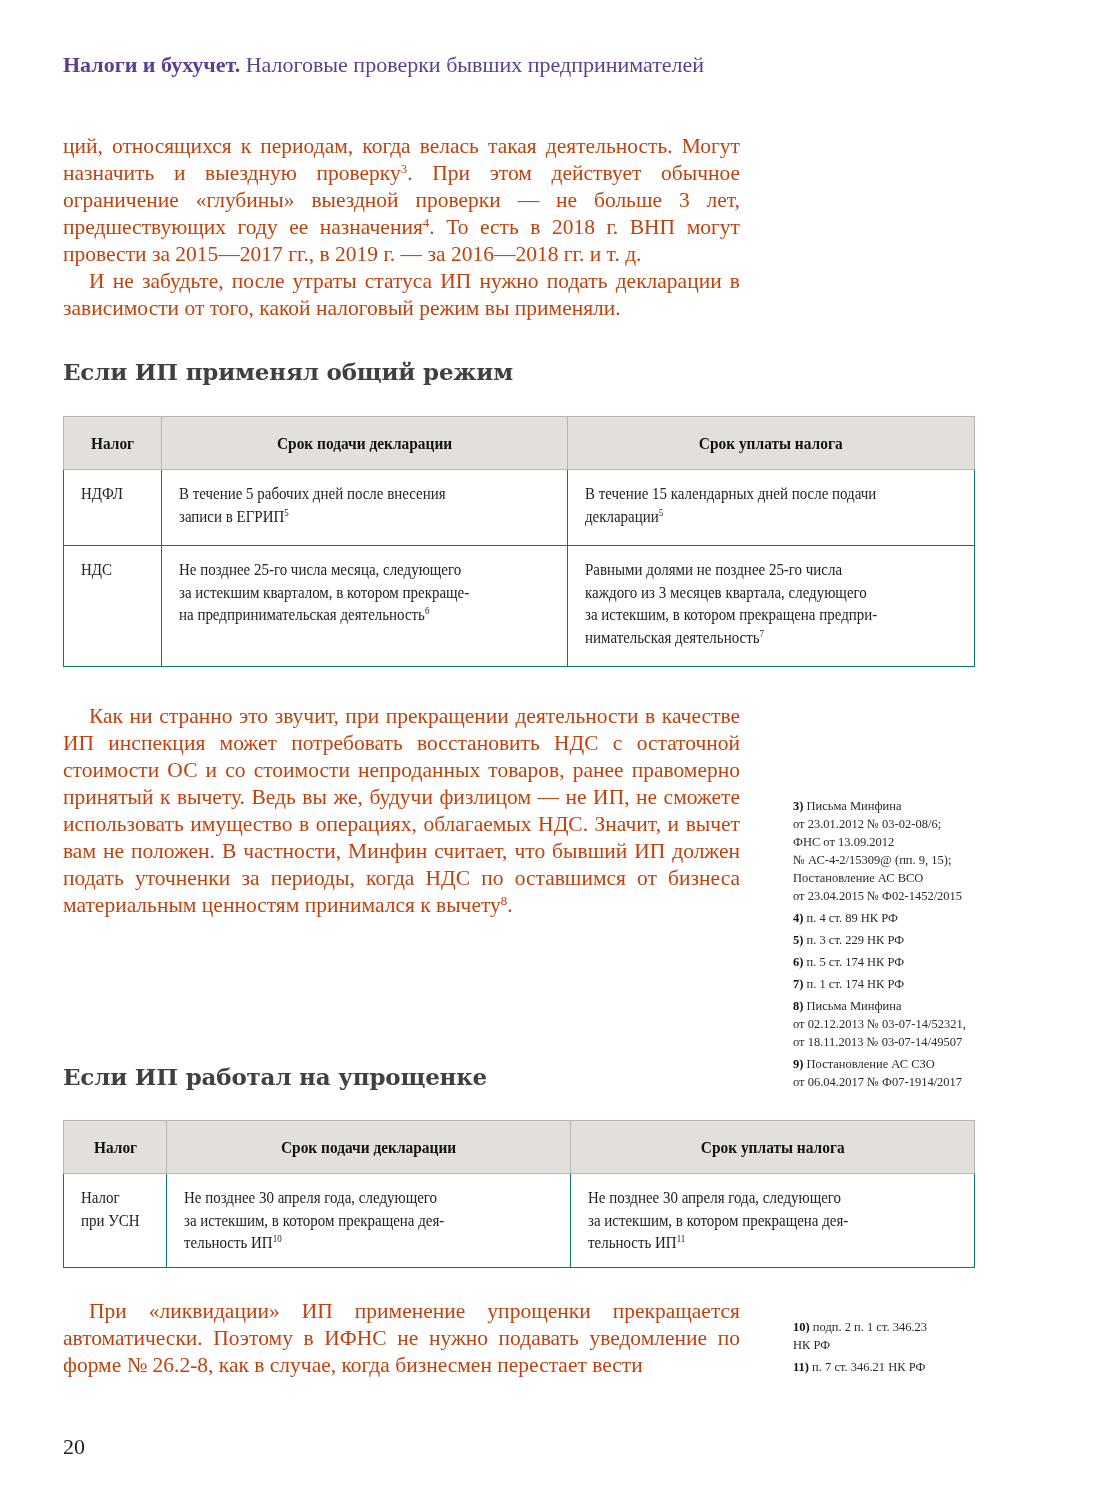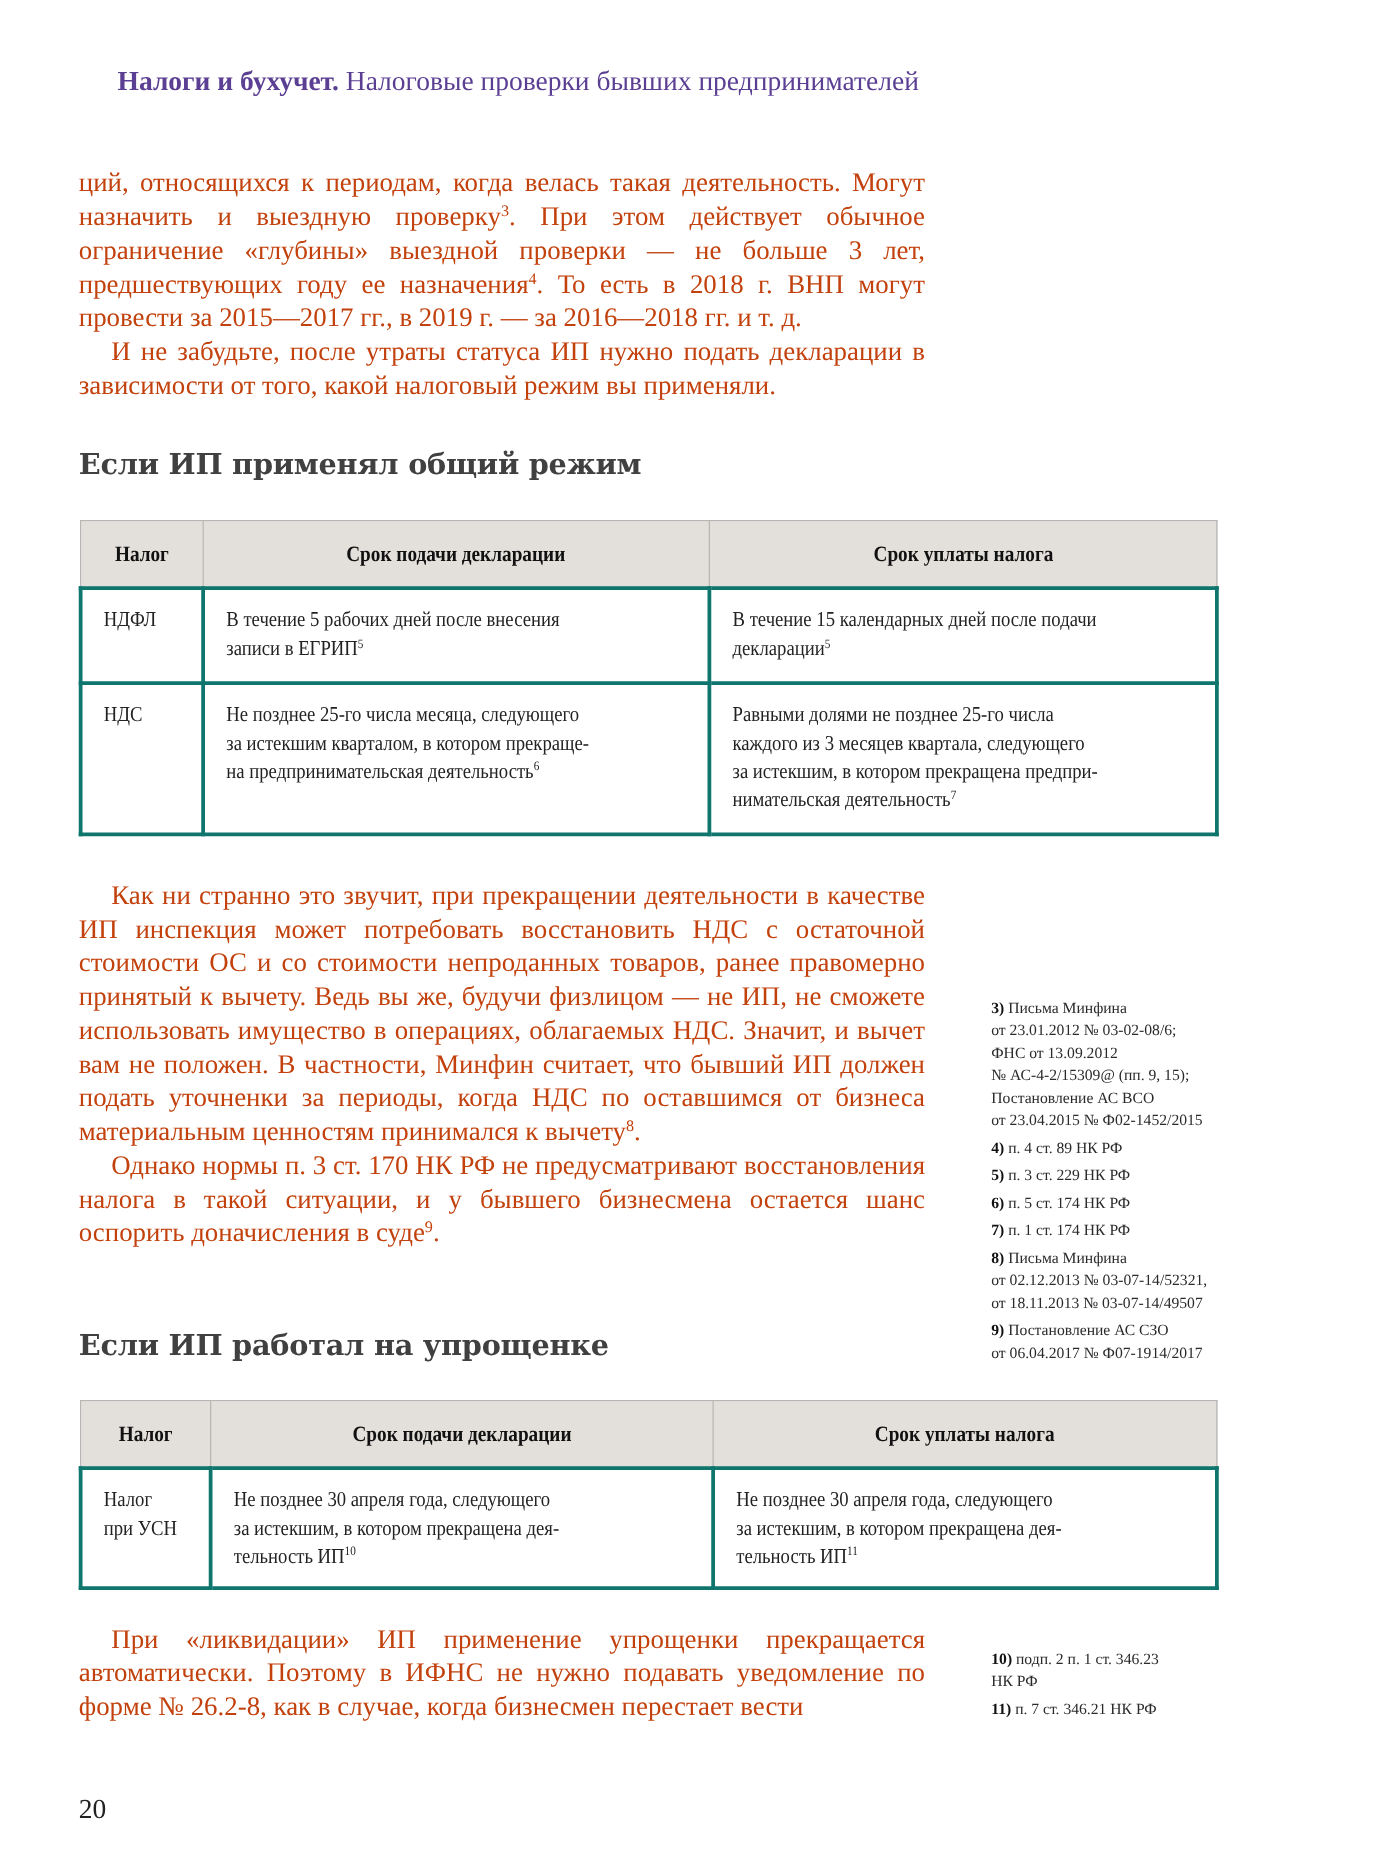--- a/index.html
+++ b/index.html
@@ -1,30 +1,30 @@
 <!DOCTYPE html>
 <html><head>
   <meta charset="utf-8">
   <style>
     html, body { margin: 0; padding: 0; background: #ffffff; }
     body { width: 1104px; height: 1500px; position: relative; overflow: hidden; color: #1a1a1a; }
 
-    .running-head { position: absolute; left: 63px; top: 52px; font-family: "Liberation Serif", serif; font-size: 22px; color: #5b3f93; letter-spacing: 0; margin-left: 31px; }
+    .running-head { position: absolute; left: 63px; top: 52px; font-family: "Liberation Serif", serif; font-size: 22px; color: #5b3f93; letter-spacing: 0; }
     .running-head b { font-weight: bold; }
 
     .body-text { position: absolute; left: 63px; width: 677px; font-family: "Liberation Serif", serif; font-size: 21.5px; line-height: 27px; text-align: justify; color: #c2410c; }
     .body-text p { margin: 0; }
     .body-text p.indent { text-indent: 26px; }
     sup { font-size: 60%; line-height: 0; vertical-align: 0.55em; }
 
     .section-title { position: absolute; left: 63px; font-family: "DejaVu Serif", "Liberation Serif", serif; font-weight: bold; font-size: 23px; color: #404040; letter-spacing: -0.2px; }
 
     table.tax { position: absolute; left: 63px; width: 912px; border-collapse: collapse; font-family: Liberation Serif, serif; font-size: 17px; line-height: 22.5px; color: #222; }
     table.tax th { background: #e3dfdb; font-weight: bold; font-size: 17.5px; color: #111; height: 52px; border: 1px solid #b8b6b4; text-align: center; padding: 0 10px; transform-origin: center; }
-    table.tax td { border: 3px solid #0f766e; vertical-align: top; padding: 13px 16px 12px 17px; text-align: left; }
+    table.tax td { border: 1px solid #0f766e; vertical-align: top; padding: 13px 16px 12px 17px; text-align: left; }
     table.tax col.c1 { width: 104px; }
     table.tax col.c2 { width: 422px; }
     table.tax col.c3 { width: 422px; }
     .cond-text { display: inline-block; transform: scaleX(0.88); transform-origin: left top; white-space: nowrap; }
     th .cond-text { transform-origin: center top; }
 
     .footnotes { position: absolute; left: 793px; width: 230px; font-family: "DejaVu Serif", serif; font-size: 12.5px; line-height: 18px; color: #2a2a2a; }
     .footnotes .fn { margin-bottom: 4px; font-family: Liberation Serif, serif; }
     .footnotes .fn b { font-weight: bold; color: #111; }
 
@@ -82,21 +82,20 @@
         <span class="cond-text">каждого из 3 месяцев квартала, следующего</span><br>
         <span class="cond-text">за истекшим, в котором прекращена предпри-</span><br>
         <span class="cond-text"><span>нимательская деятельность</span><sup>7</sup></span>
       </td>
     </tr>
   </tbody>
 </table>
 
 <div class="body-text" style="top:703px;">
   <p class="indent"><span>Как ни странно это звучит, при прекращении деятельности в качестве ИП инспекция может потребовать восстановить НДС с остаточной стоимости ОС и со стоимости непроданных товаров, ранее правомерно принятый к вычету. Ведь вы же, будучи физлицом — не ИП, не сможете использовать имущество в операциях, облагаемых НДС. Значит, и вычет вам не положен. В частности, Минфин считает, что бывший ИП должен подать уточненки за периоды, когда НДС по оставшимся от бизнеса материальным ценностям принимался к вычету</span><sup>8</sup><span>.</span></p>
-  <p class="indent"><span>Однако нормы п. 3 ст. 170 НК РФ не предусматривают восстановления налога в такой ситуации, и у бывшего бизнесмена остается шанс оспорить доначисления в суде</span><sup>9</sup><span>.</span></p>
 </div>
 
 <div class="footnotes" style="top:797px;" id="fn-a">
     <div class="fn"><b>3)</b> <span>Письма Минфина</span><br><span>от 23.01.2012 № 03-02-08/6;</span><br><span>ФНС от 13.09.2012</span><br><span>№ АС-4-2/15309@ (пп. 9, 15);</span><br><span>Постановление АС ВСО</span><br><span>от 23.04.2015 № Ф02-1452/2015</span></div>
     <div class="fn"><b>4)</b> <span>п. 4 ст. 89 НК РФ</span></div>
     <div class="fn"><b>5)</b> <span>п. 3 ст. 229 НК РФ</span></div>
     <div class="fn"><b>6)</b> <span>п. 5 ст. 174 НК РФ</span></div>
     <div class="fn"><b>7)</b> <span>п. 1 ст. 174 НК РФ</span></div>
     <div class="fn"><b>8)</b> <span>Письма Минфина</span><br><span>от 02.12.2013 № 03-07-14/52321,</span><br><span>от 18.11.2013 № 03-07-14/49507</span></div>
     <div class="fn"><b>9)</b> <span>Постановление АС СЗО</span><br><span>от 06.04.2017 № Ф07-1914/2017</span></div>

